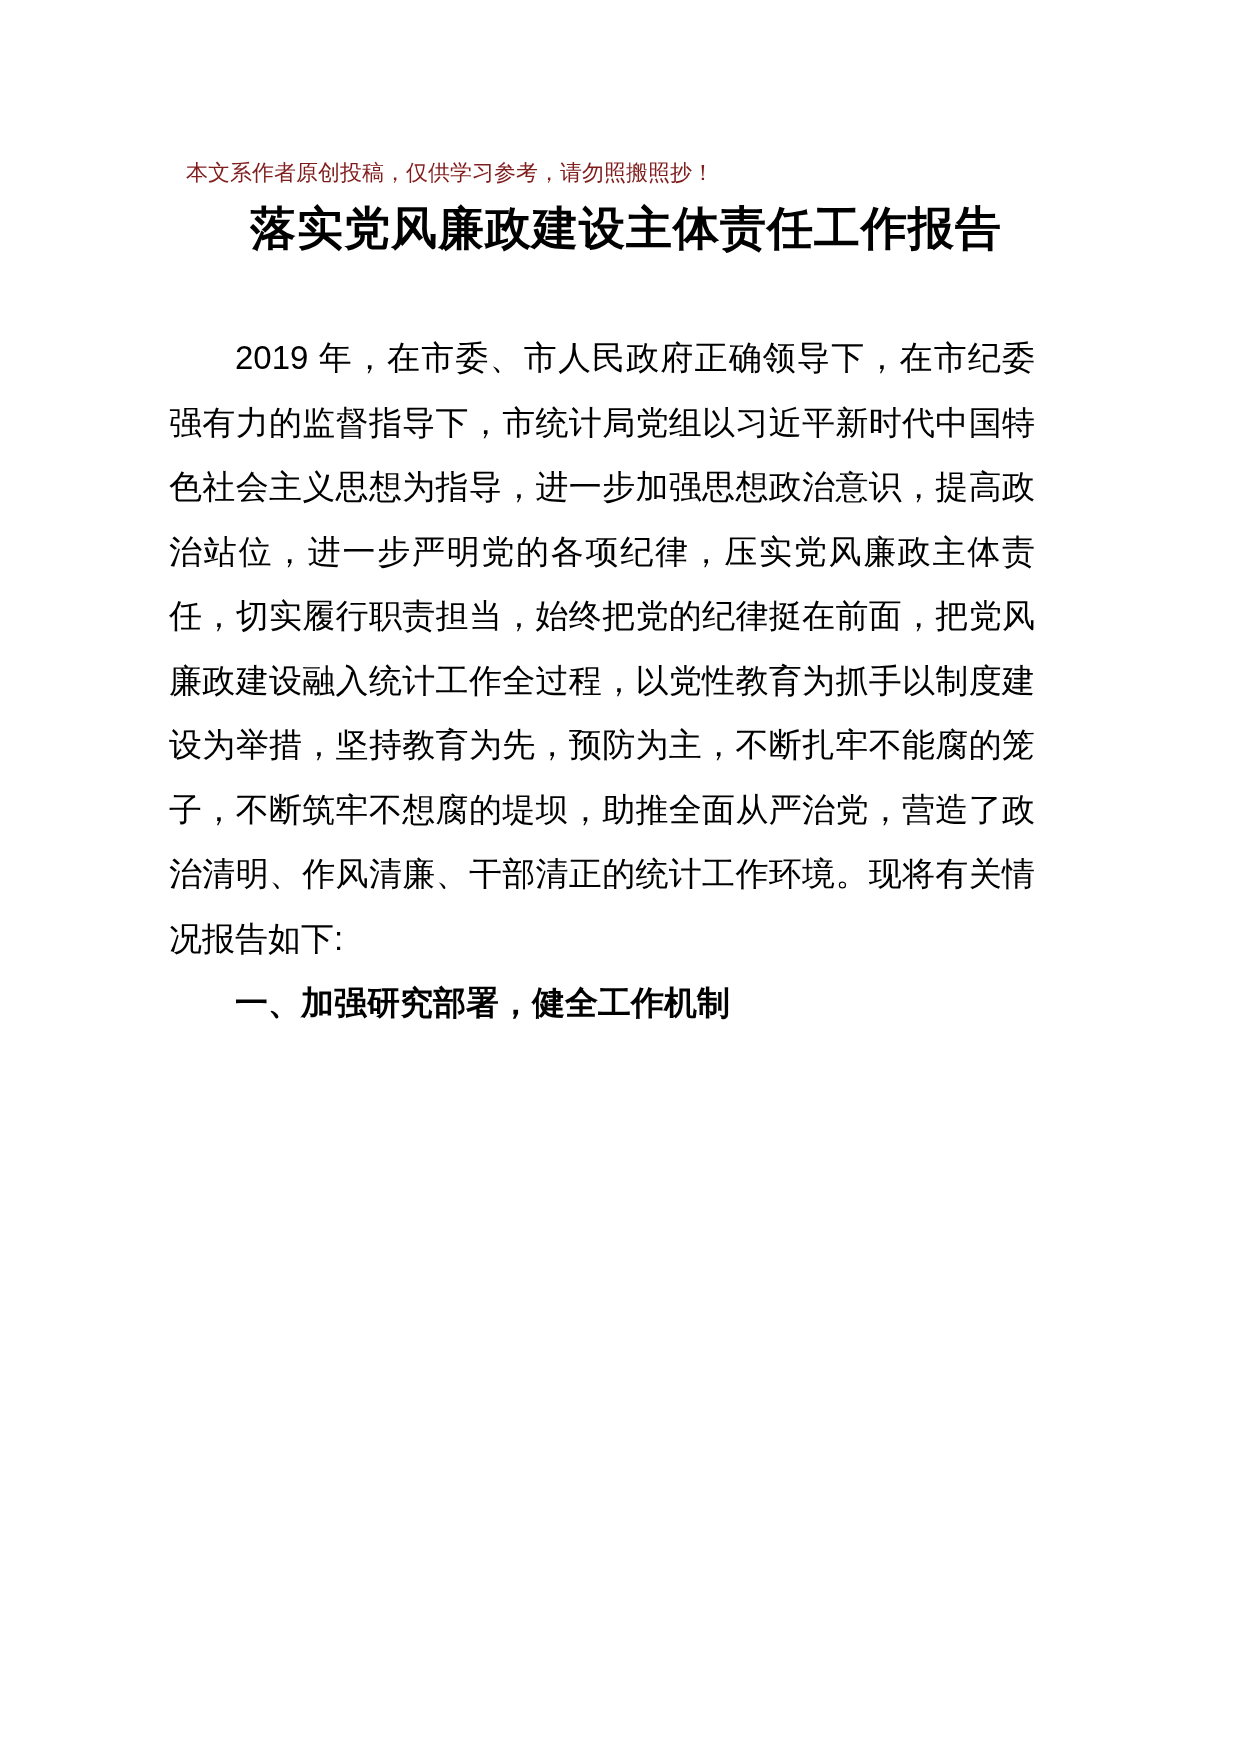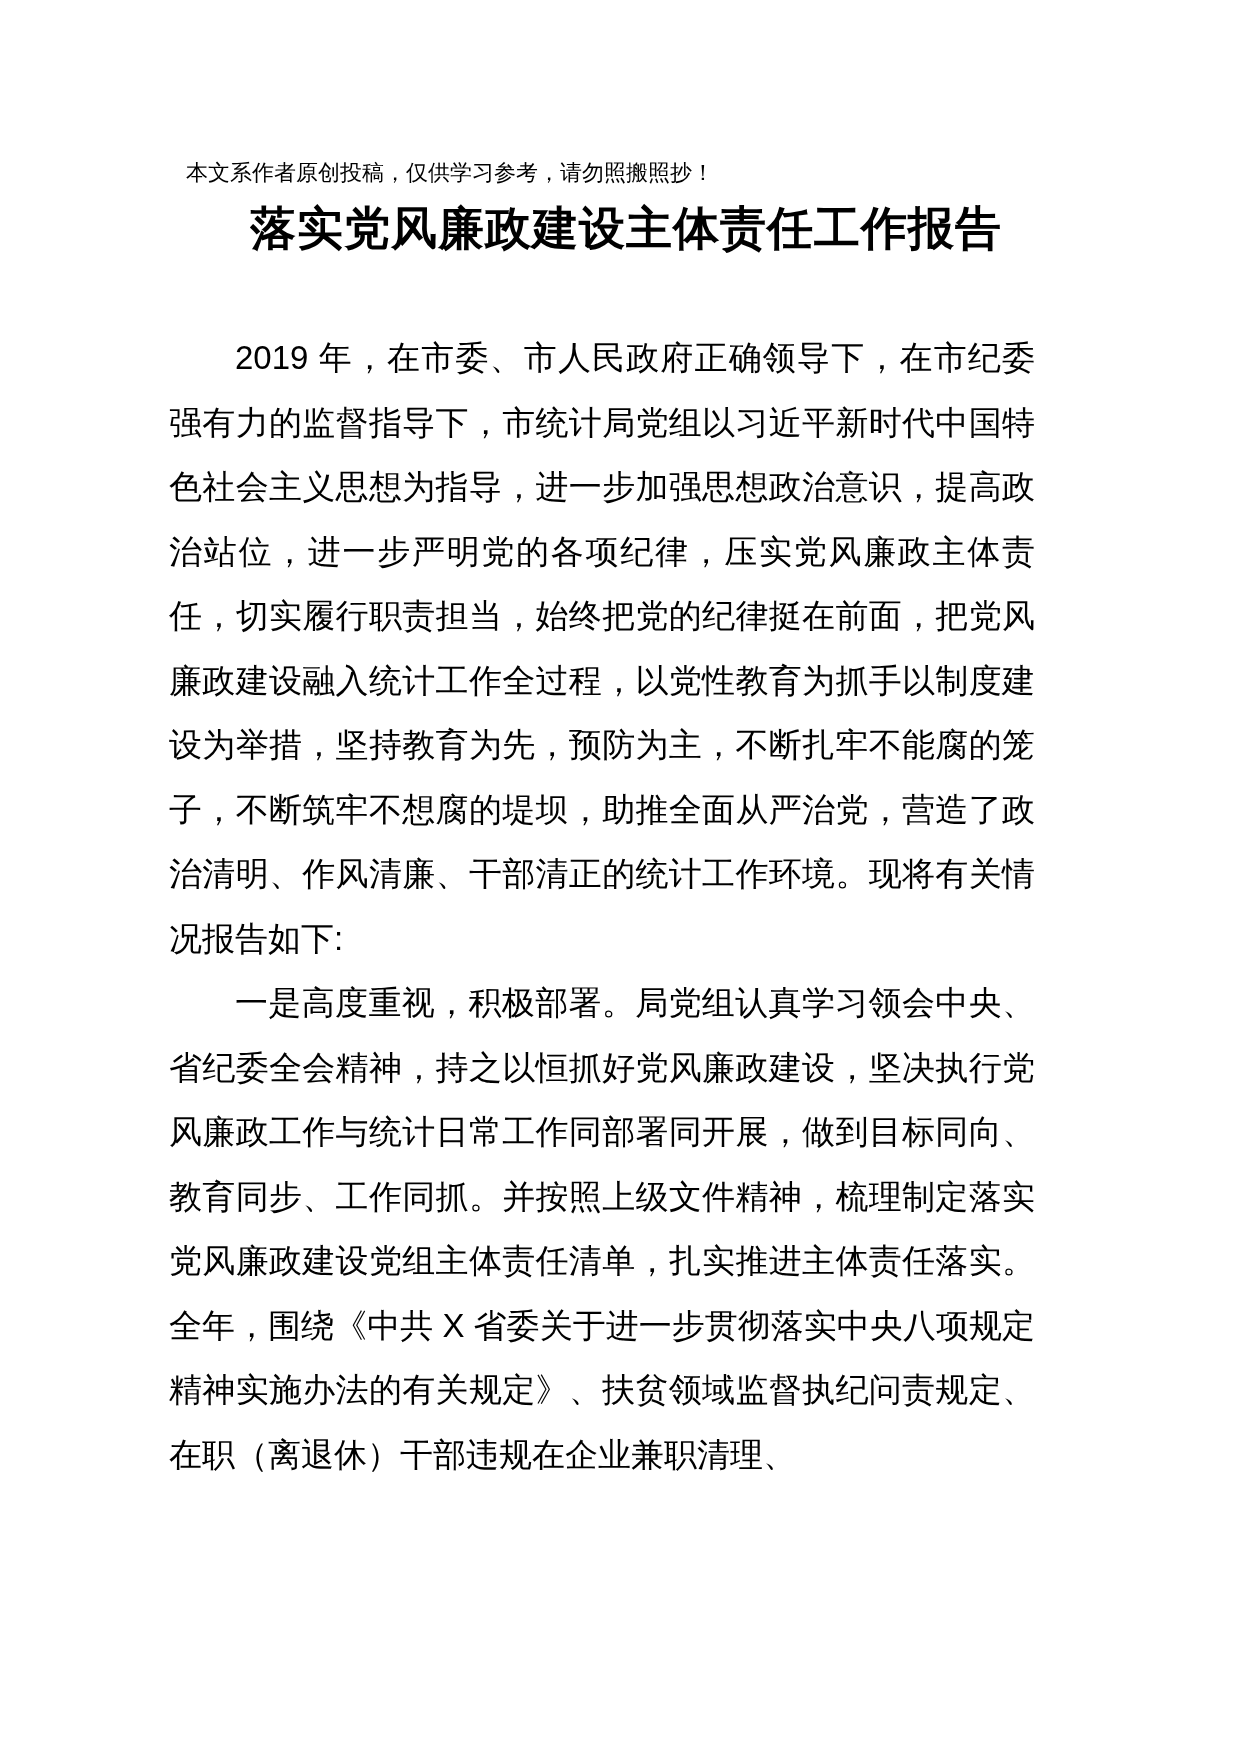--- a/index.html
+++ b/index.html
@@ -17,21 +17,21 @@
     font-family: "Liberation Sans", sans-serif;
     color: #000000;
   }
   .disclaimer {
     position: absolute;
     left: 186px;
     top: 158px;
     font-size: 22px;
     line-height: 30px;
     font-weight: 400;
-    color: #000000;
+    color: #7f1d1d;
     white-space: nowrap;
   }
   .doc-title {
     position: absolute;
     left: 0;
     top: 194px;
     width: 1240px;
     margin: 6px;
     text-align: center;
     font-size: 46px;
@@ -73,18 +73,18 @@
 <div class="page">
 
   <div class="disclaimer">本文系作者原创投稿，仅供学习参考，请勿照搬照抄！</div>
 
   <h1 class="doc-title">落实党风廉政建设主体责任工作报告</h1>
 
   <div class="doc-body">
 
     <p class="para">2019 年，在市委、市人民政府正确领导下，在市纪委强有力的监督指导下，市统计局党组以习近平新时代中国特色社会主义思想为指导，进一步加强思想政治意识，提高政治站位，进一步严明党的各项纪律，压实党风廉政主体责任，切实履行职责担当，始终把党的纪律挺在前面，把党风廉政建设融入统计工作全过程，以党性教育为抓手以制度建设为举措，坚持教育为先，预防为主，不断扎牢不能腐的笼子，不断筑牢不想腐的堤坝，助推全面从严治党，营造了政治清明、作风清廉、干部清正的统计工作环境。现将有关情况报告如下:</p>
 
+    <h2 class="section-heading">一、加强研究部署，健全工作机制</h2>
 
-    <p class="para">一是高度重视，积极部署。局党组认真学习领会中央、省纪委全会精神，持之以恒抓好党风廉政建设，坚决执行党风廉政工作与统计日常工作同部署同开展，做到目标同向、教育同步、工作同抓。并按照上级文件精神，梳理制定落实党风廉政建设党组主体责任清单，扎实推进主体责任落实。全年，围绕《中共 X 省委关于进一步贯彻落实中央八项规定精神实施办法的有关规定》、扶贫领域监督执纪问责规定、在职（离退休）干部违规在企业兼职清理、</p>
 
   </div>
 
 </div>
 
 </body></html>

